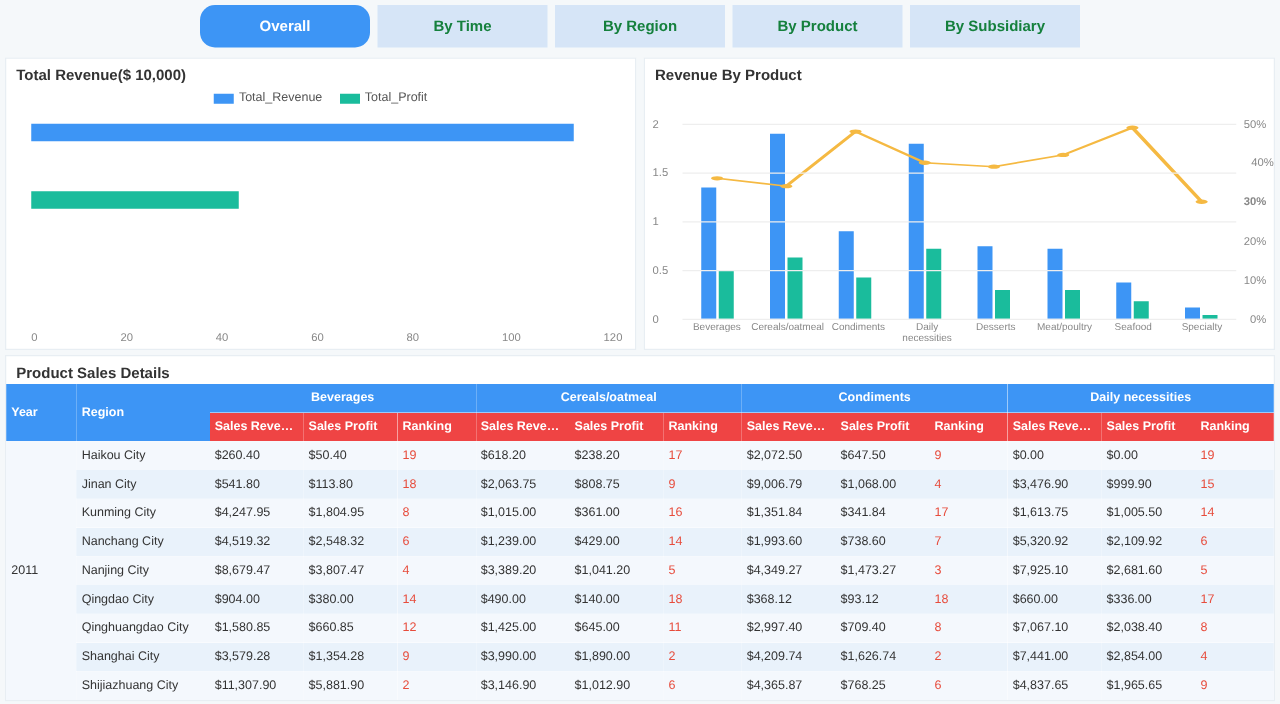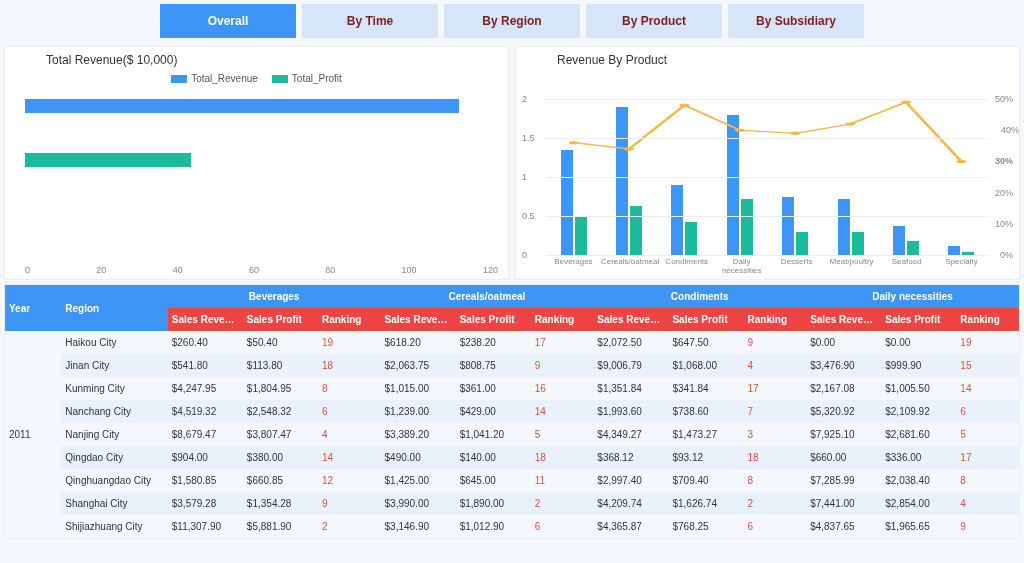--- a/index.html
+++ b/index.html
@@ -1,24 +1,24 @@
 <!DOCTYPE html>
 <html><head>
 <meta charset="utf-8">
 <style>
   * { box-sizing: border-box; margin: 0; padding: 0; }
   body { font-family: Arial, sans-serif; font-size: 11px; background: #f5f8fa; color: #333; width: 1024px; }
   .tabs { display: flex; gap: 6px; padding: 4px 160px; }
-  .tab { flex: 1; text-align: center; padding: 10px 0; font-size: 12px; font-weight: 600; cursor: pointer; background: #d6e5f7; color: #7f1d1d; }
-  .tab.active { background: #3d95f5; color: #fff; }
+  .tab { flex: 1; text-align: center; padding: 10px 0; font-size: 12px; font-weight: 600; cursor: pointer; background: #d6e5f7; color: #15803d; }
+  .tab.active { background: #3d95f5; color: #fff; border-radius: 12px; }
   .row { display: flex; gap: 6px; padding: 4px; }
   .panel { background: #fff; border: 1px solid #e8eef3; }
   .panel-left { flex: 1; min-width: 0; }
   .panel-right { flex: 1; min-width: 0; }
-  .panel-title { font-weight: 400; font-size: 12px; padding: 6px 8px 2px 8px; margin-left: 33px; }
+  .panel-title { font-weight: 700; font-size: 12px; padding: 6px 8px 2px 8px; }
   .chart-area { position: relative; height: 210px; }
   .legend { display: flex; justify-content: center; gap: 14px; font-size: 10px; padding: 4px 0 6px 0; color: #555; }
   .lg-item { display: flex; align-items: center; gap: 4px; }
   .sw { width: 16px; height: 8px; display: inline-block; }
   .sw-line { width: 18px; height: 0; border-top: 2px solid #f5b942; position: relative; }
   .sw-line::after { content:''; width:6px; height:6px; border-radius:50%; background:#f5b942; position:absolute; left:6px; top:-4px; }
   .bars-block { position: absolute; left: 20px; right: 10px; top: 30px; bottom: 24px; }
   .hbar { height: 14px; margin-bottom: 40px; }
   .xaxis { position: absolute; left: 20px; right: 10px; bottom: 4px; display: flex; justify-content: space-between; font-size: 9px; color: #888; }
   
@@ -163,20 +163,21 @@
           <span>Desserts</span>
           <span>Meat/poultry</span>
           <span>Seafood</span>
           <span>Specialty</span>
         </div>
     </div>
   </div>
 </div>
 
 <div class="table-wrap">
+  <div class="panel-title">Product Sales Details</div>
   <table>
     <colgroup>
       <col style="width:4.5%">
         <col style="width:8.5%">
       <col style="width:6%">
         <col style="width:6%">
         <col style="width:5%">
       <col style="width:6%">
         <col style="width:6%">
         <col style="width:5%">
@@ -247,21 +248,21 @@
           <td>Kunming City</td>
           <td>$4,247.95</td>
           <td>$1,804.95</td>
           <td class="rank">8</td>
           <td>$1,015.00</td>
           <td>$361.00</td>
           <td class="rank">16</td>
           <td>$1,351.84</td>
           <td>$341.84</td>
           <td class="rank">17</td>
-          <td>$2,167.08</td>
+          <td>$1,613.75</td>
           <td>$1,005.50</td>
           <td class="rank">14</td>
         </tr>
         <tr>
           <td>Nanchang City</td>
           <td>$4,519.32</td>
           <td>$2,548.32</td>
           <td class="rank">6</td>
           <td>$1,239.00</td>
           <td>$429.00</td>
@@ -307,21 +308,21 @@
           <td>Qinghuangdao City</td>
           <td>$1,580.85</td>
           <td>$660.85</td>
           <td class="rank">12</td>
           <td>$1,425.00</td>
           <td>$645.00</td>
           <td class="rank">11</td>
           <td>$2,997.40</td>
           <td>$709.40</td>
           <td class="rank">8</td>
-          <td>$7,285.99</td>
+          <td>$7,067.10</td>
           <td>$2,038.40</td>
           <td class="rank">8</td>
         </tr>
         <tr>
           <td>Shanghai City</td>
           <td>$3,579.28</td>
           <td>$1,354.28</td>
           <td class="rank">9</td>
           <td>$3,990.00</td>
           <td>$1,890.00</td>

